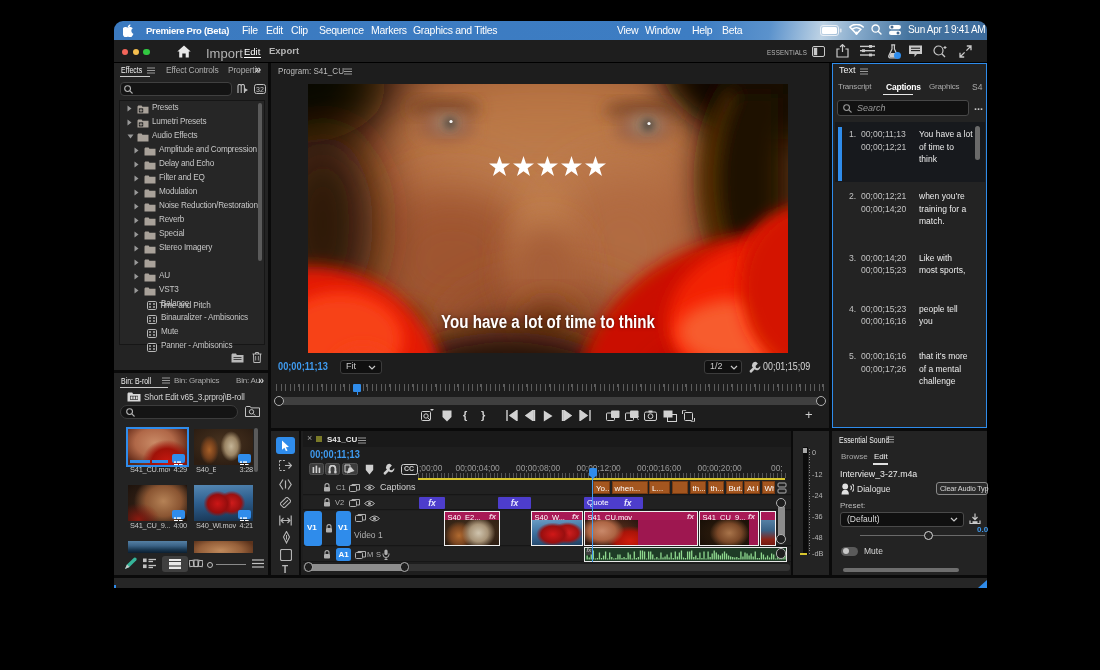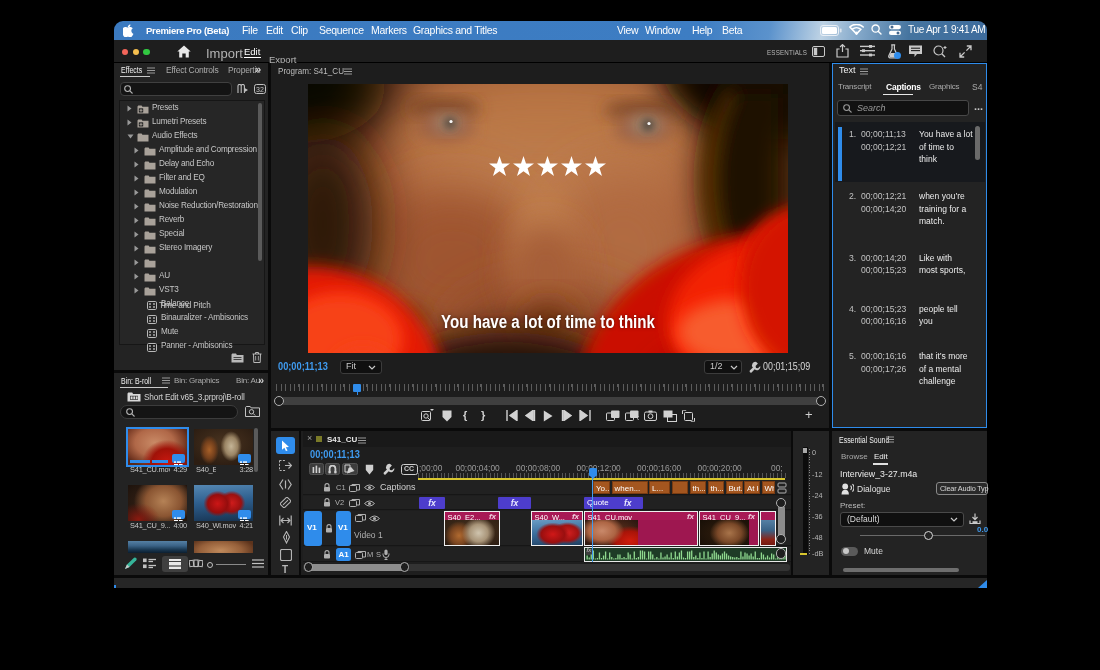--- a/index.html
+++ b/index.html
@@ -19,21 +19,21 @@
 <div class="tx" style="left:242px;top:24.0px;font-size:10.5px;color:#fdfdfd;font-weight:400;letter-spacing:-0.3px;">File</div>
 <div class="tx" style="left:266px;top:24.0px;font-size:10.5px;color:#fdfdfd;font-weight:400;letter-spacing:-0.3px;">Edit</div>
 <div class="tx" style="left:291px;top:24.0px;font-size:10.5px;color:#fdfdfd;font-weight:400;letter-spacing:-0.3px;">Clip</div>
 <div class="tx" style="left:319px;top:24.0px;font-size:10.5px;color:#fdfdfd;font-weight:400;letter-spacing:-0.3px;">Sequence</div>
 <div class="tx" style="left:371px;top:24.0px;font-size:10.5px;color:#fdfdfd;font-weight:400;letter-spacing:-0.3px;">Markers</div>
 <div class="tx" style="left:413px;top:24.0px;font-size:10.5px;color:#fdfdfd;font-weight:400;letter-spacing:-0.3px;">Graphics and Titles</div>
 <div class="tx" style="left:617px;top:24.0px;font-size:10.5px;color:#fdfdfd;font-weight:400;letter-spacing:-0.3px;">View</div>
 <div class="tx" style="left:645px;top:24.0px;font-size:10.5px;color:#fdfdfd;font-weight:400;letter-spacing:-0.3px;">Window</div>
 <div class="tx" style="left:692px;top:24.0px;font-size:10.5px;color:#fdfdfd;font-weight:400;letter-spacing:-0.3px;">Help</div>
 <div class="tx" style="left:722px;top:24.0px;font-size:10.5px;color:#fdfdfd;font-weight:400;letter-spacing:-0.3px;">Beta</div>
-<div class="tx" style="left:908px;top:24.3px;font-size:10px;color:#fdfdfd;font-weight:400;letter-spacing:-0.3px;">Tue Apr 1</div>
+<div class="tx" style="left:908px;top:24.3px;font-size:10px;color:#fdfdfd;font-weight:400;letter-spacing:-0.3px;">Sun Apr 1</div>
 <div class="tx" style="left:951px;top:24.3px;font-size:10px;color:#fdfdfd;font-weight:400;letter-spacing:-0.3px;">9:41 AM</div>
 <svg class="abs" style="left:820px;top:24.5px;" width="22" height="11" viewBox="0 0 22 11">
 <rect x="0.5" y="0.5" width="18" height="10" rx="2.5" fill="none" stroke="#e8eef5" stroke-width="1"></rect>
 <rect x="2" y="2" width="15" height="7" rx="1.5" fill="#fff"></rect>
 <rect x="19.8" y="3.5" width="1.8" height="4" rx="0.9" fill="#dde6ef"></rect>
     </svg>
 <svg class="abs" style="left:849px;top:24px;" width="15" height="11" viewBox="0 0 15 11">
 <path d="M7.5 10 L3.2 5.4 A6.5 6.5 0 0 1 11.8 5.4 Z M7.5 10 L0.8 3 A9.8 9.8 0 0 1 14.2 3" fill="none" stroke="#fff" stroke-width="1.6" stroke-linecap="round"></path>
 <circle cx="7.5" cy="9" r="1.5" fill="#fff"></circle>
     </svg>
@@ -51,21 +51,21 @@
 <div class="abs" style="left:114px;top:40px;width:873px;height:23px;background:#1e1e1e;border-bottom:1px solid #000;"></div>
 <div class="abs" style="left:121.8px;top:48.8px;width:6.4px;height:6.4px;border-radius:50%;background:#f3655a;"></div>
 <div class="abs" style="left:132.5px;top:48.8px;width:6.4px;height:6.4px;border-radius:50%;background:#f5bf4f;"></div>
 <div class="abs" style="left:143.2px;top:48.8px;width:6.4px;height:6.4px;border-radius:50%;background:#31c841;"></div>
 <svg class="abs" style="left:177px;top:45px;" width="14" height="13" viewBox="0 0 14 13">
 <path d="M7 0.5 L13.7 6.6 L11.8 6.6 L11.8 12.5 L8.7 12.5 L8.7 8.4 L5.3 8.4 L5.3 12.5 L2.2 12.5 L2.2 6.6 L0.3 6.6 Z" fill="#e8e8e8"></path>
     </svg>
 <div class="tx" style="left:206px;top:46.1px;font-size:13px;color:#b4b4b4;font-weight:400;text-align:right;">Import</div>
 <div class="tx" style="left:244px;top:46.1px;font-size:9.5px;color:#fff;font-weight:400;">Edit</div>
 <div class="abs" style="left:243.5px;top:56.8px;width:17px;height:1.5px;background:#fff;"></div>
-<div class="tx" style="left:269px;top:54px;font-size:9.5px;color:#b4b4b4;font-weight:400;">Export</div>
+<div class="tx" style="left:269px;top:45px;font-size:9.5px;color:#b4b4b4;font-weight:700;">Export</div>
 <div class="tx" style="left:491px;top:46.2px;width:120px;text-align:center;font-size:9.5px;color:#c2c2c2;margin-top:48px;">Short Edit v65_3</div>
 <div class="tx" style="left:767px;top:47.5px;font-size:8px;color:#b9b9b9;letter-spacing:0.2px;transform:scaleX(0.78);transform-origin:0 0;">ESSENTIALS</div>
 <svg class="abs" style="left:812px;top:46px;" width="13" height="11" viewBox="0 0 13 11">
 <rect x="0.5" y="0.5" width="12" height="10" rx="1.5" fill="none" stroke="#c9c9c9"></rect>
 <rect x="1.8" y="1.8" width="3.4" height="7.4" fill="#c9c9c9"></rect>
     </svg>
 <svg class="abs" style="left:836px;top:44px;" width="13" height="14" viewBox="0 0 13 14">
 <path d="M6.5 0.8 L6.5 8 M4 3 L6.5 0.6 L9 3" fill="none" stroke="#c9c9c9" stroke-width="1.2"></path>
 <path d="M3.6 5 L1 5 L1 13 L12 13 L12 5 L9.4 5" fill="none" stroke="#c9c9c9" stroke-width="1.2"></path>
     </svg>

